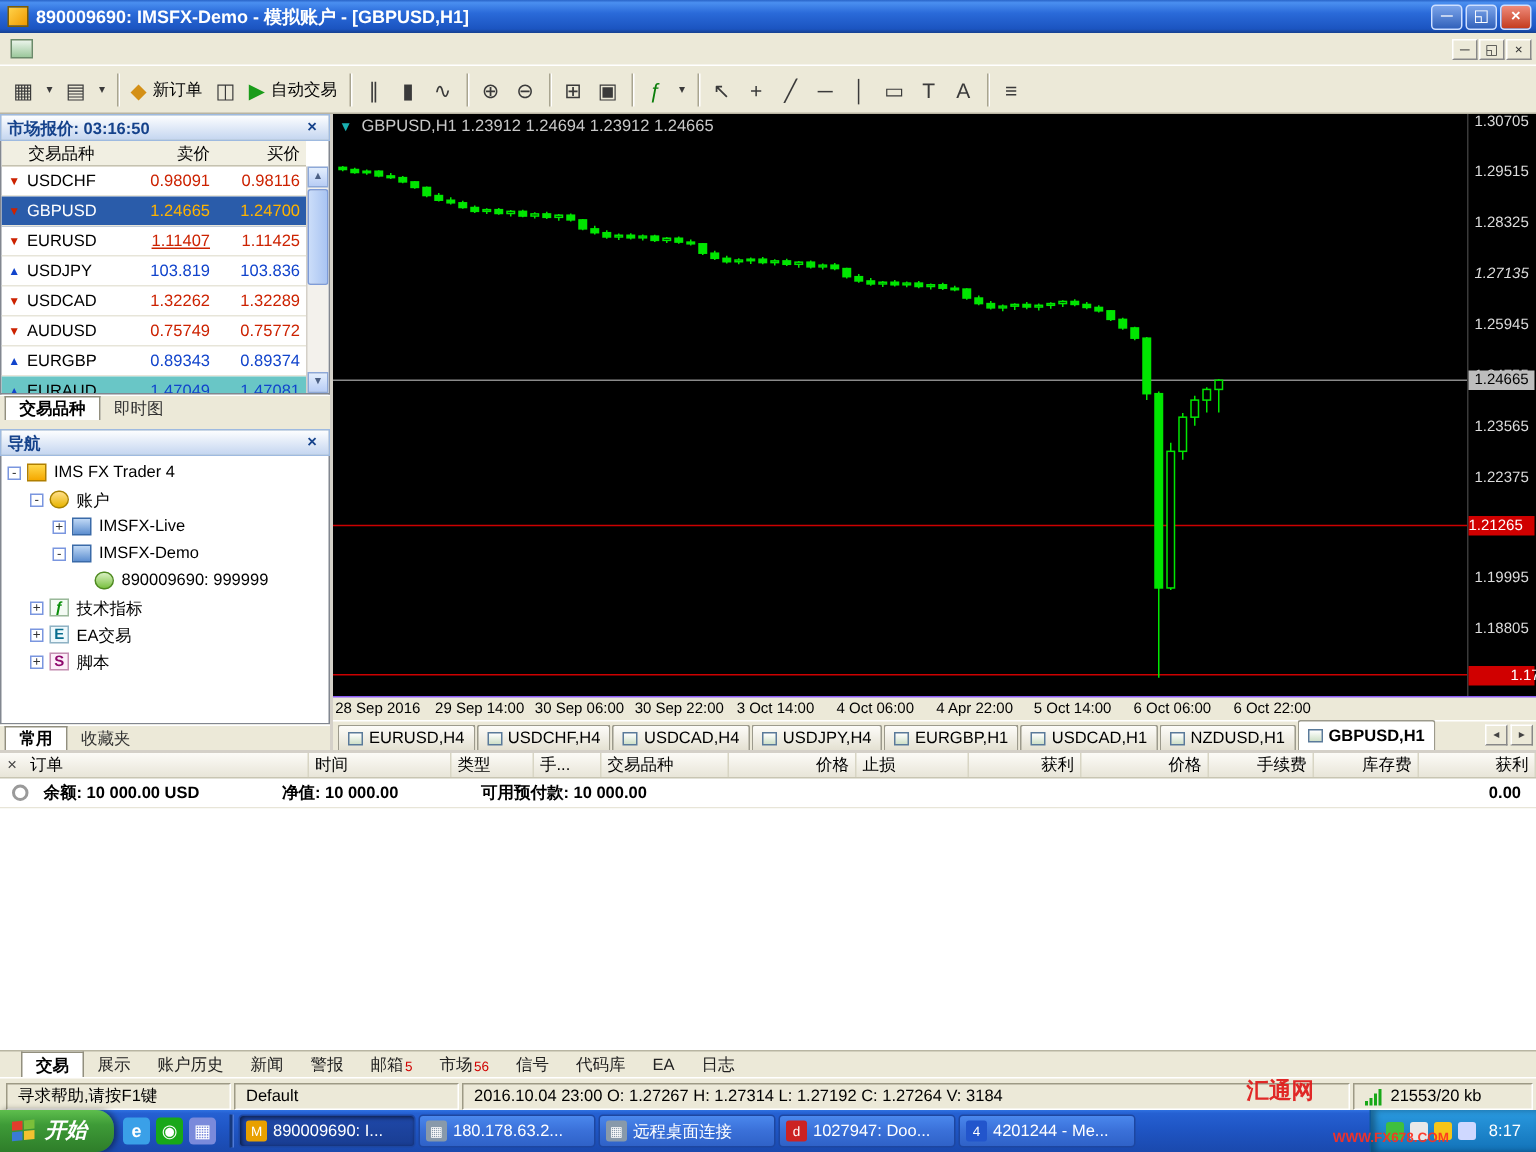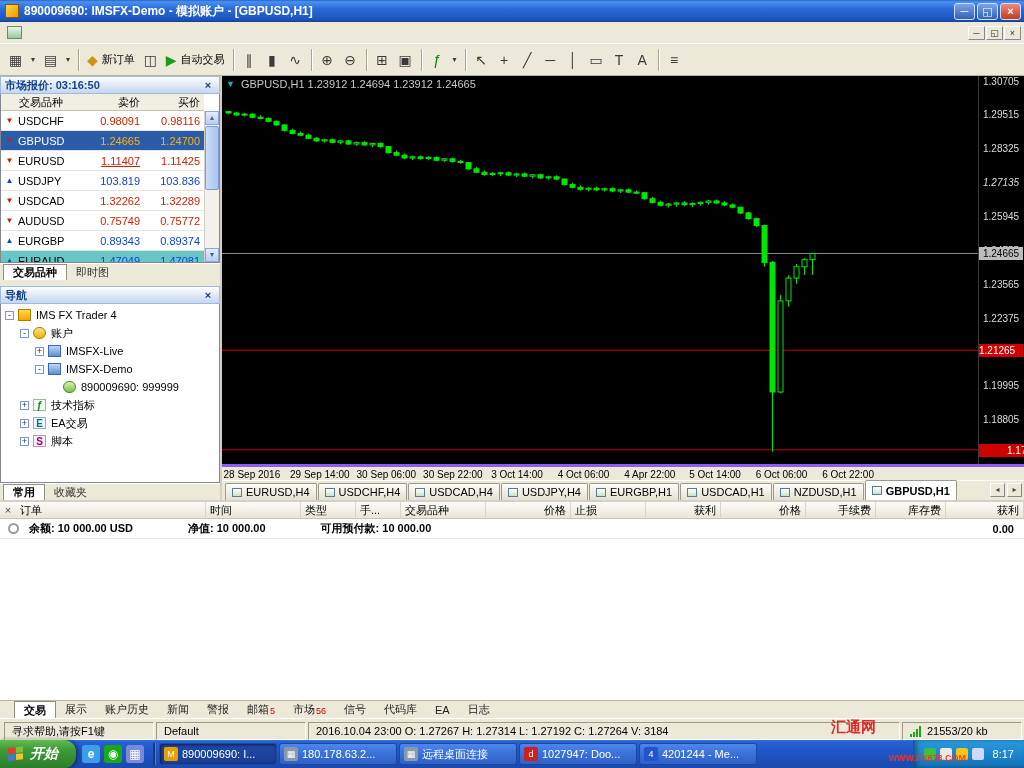--- a/index.html
+++ b/index.html
@@ -79,21 +79,21 @@
   .chart-col{flex:1;display:flex;flex-direction:column;background:#000;min-width:0}
   .chart-main{flex:1;display:flex;position:relative}
   .plot{flex:1;position:relative;overflow:hidden;background:#000}
   .plot svg{position:absolute;inset:0;width:100%;height:100%;display:block}
   .chart-info{position:absolute;top:2px;left:4px;color:#c8c8c8;z-index:5;display:flex;align-items:center}
   .occ-arrow{color:#19b0b0;font-size:9px;margin-right:6px}
   .paxis{width:46px;flex:none;position:relative;background:#000;border-left:1px solid #3a3a3a;color:#dcdcdc;font-size:10px}
   .ax-label{position:absolute;left:4px;height:10px;line-height:10px}
   .ax-current{position:absolute;left:0;right:1px;background:#bdbdbd;color:#000;text-align:center;height:13px;line-height:13px;z-index:3}
   .ax-red{position:absolute;left:0;right:1px;background:#d00000;color:#fff;height:13px;line-height:13px;z-index:3}
-  .taxis{height:16px;flex:none;background:#ECE9D8;border-top:3px solid #8b5cf6;position:relative;font-size:10px}
+  .taxis{height:16px;flex:none;background:#ECE9D8;border-top:1px solid #8b5cf6;position:relative;font-size:10px}
   .taxis-inner{position:absolute;left:0;right:46px;top:1px;bottom:0}
   .t-label{position:absolute;top:1px;white-space:nowrap}
   .ctabs{height:20px;flex:none;background:#ECE9D8;display:flex;align-items:flex-end;padding-left:3px;border-top:1px solid #fff;position:relative}
   .ctab{display:flex;align-items:center;height:17px;padding:0 6px;border:1px solid #9c9a8c;border-bottom:none;background:linear-gradient(180deg,#fdfcf9,#e4e1d2);margin-right:1px;border-radius:2px 2px 0 0;white-space:nowrap}
   .ctab.active{background:#fff;height:20px;font-weight:bold}
   .ctab-ico{width:10px;height:9px;margin-right:4px;background:linear-gradient(180deg,#ffffff,#cfe0c8);border:1px solid #5a7a9a;flex:none}
   .ctab-scroll{position:absolute;right:2px;bottom:3px;display:flex;gap:2px}
   .cs-btn{width:15px;height:14px;background:#ECE9D8;border:1px solid;border-color:#fff #888 #888 #fff;font-size:8px;text-align:center;line-height:12px;color:#444}
 
   

